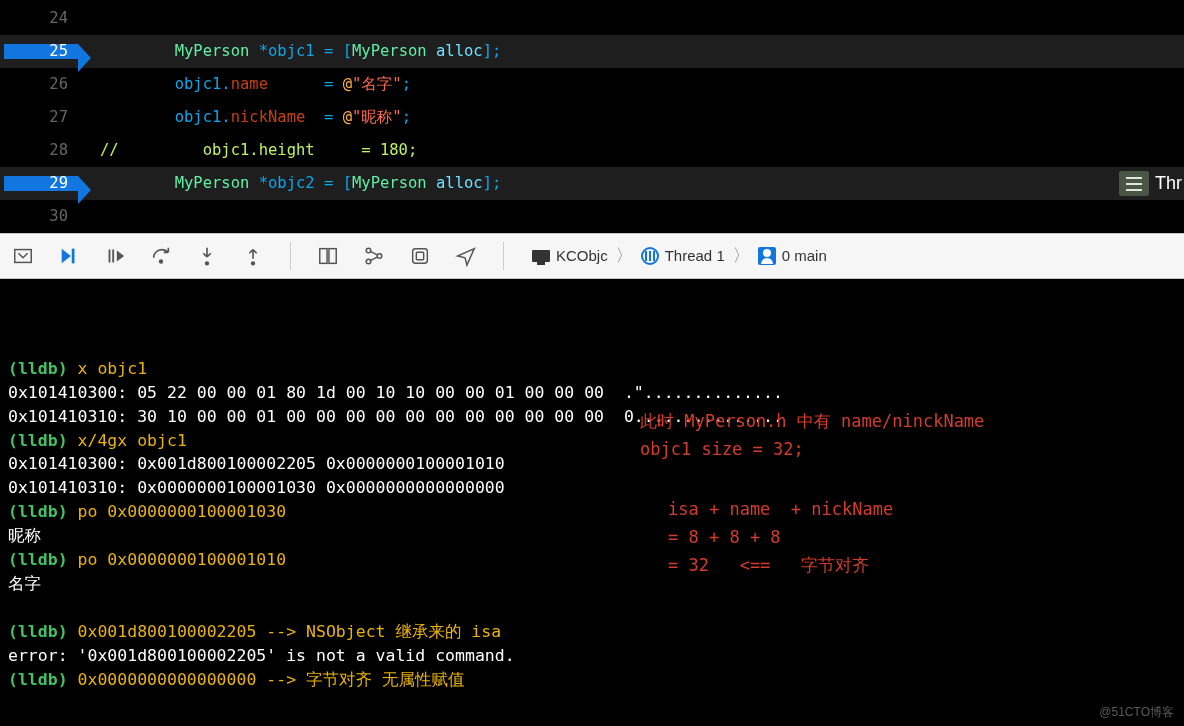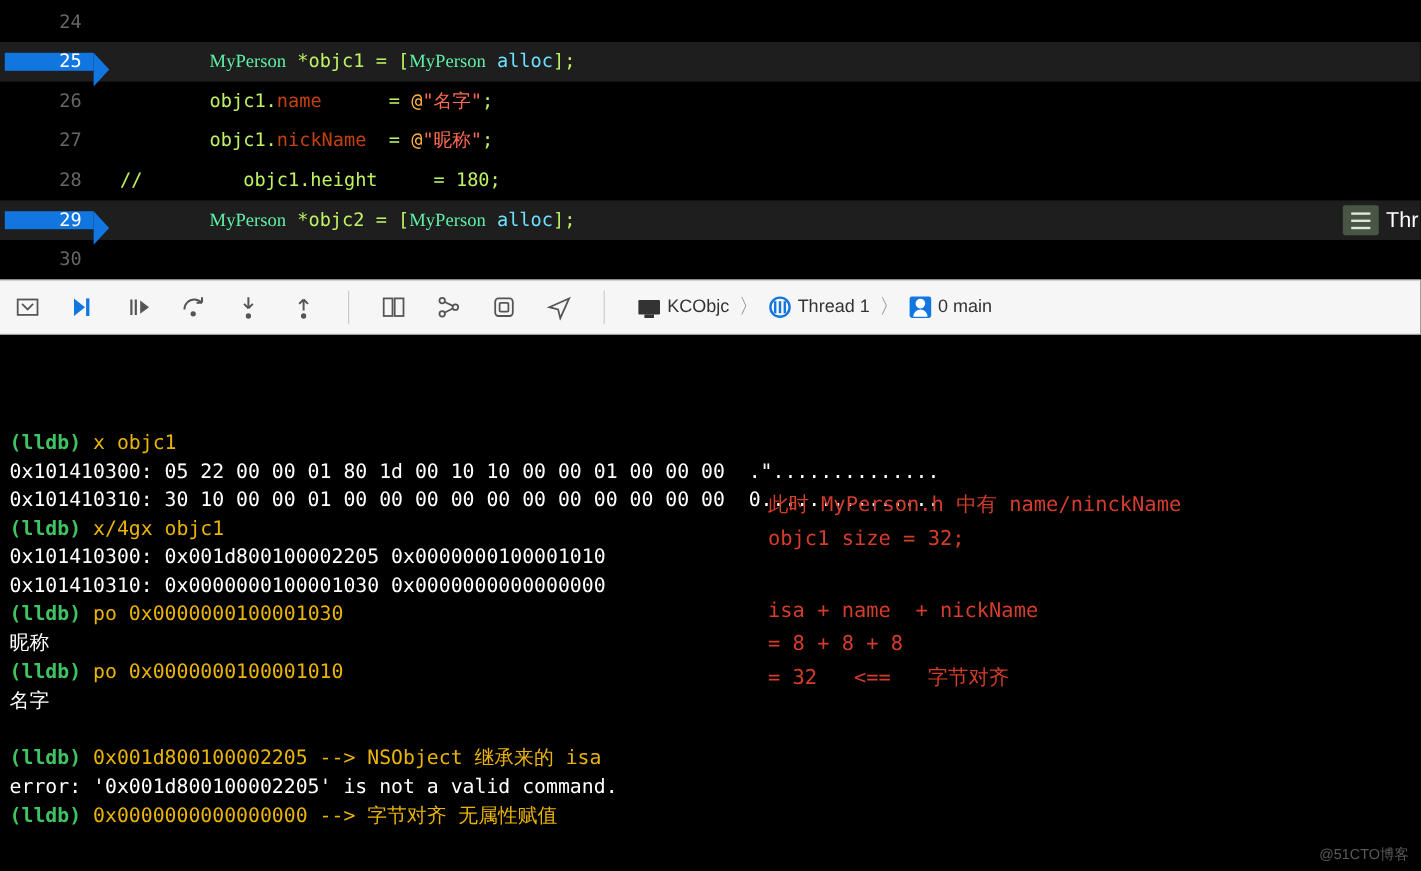--- a/index.html
+++ b/index.html
@@ -56,27 +56,27 @@
     border-bottom: 14.5px solid transparent;
     border-left: 13px solid #1276e1;
     z-index: -1;
   }
   .editor-line.active { background: #1e1e1e; }
   .editor-line.active .gutter { z-index: 1; }
   .code {
     white-space: pre;
     padding-left: 22px;
   }
-  .c-type   { color: #5ef0a6; font-family: Liberation Serif, serif; }
+  .c-type   { color: #5ef0a6; }
   .c-prop   { color: #c2410c; }
   .c-lit    { color: #ffb340; }
   .c-str    { color: #ff6a54; }
   .c-sel    { color: #6be0ff; }
   .c-comment{ color: #bef264; }
-  .c-plain  { color: #bef264; }
+  .c-plain  { color: #0ea5e9; }
 
   
   .editor-right-badge {
     margin-left: auto;
     display: flex;
     align-items: center;
     height: 33px;
   }
   .hamburger {
     width: 30px; height: 25px;
@@ -294,17 +294,17 @@
 
 <div class="console" id="console">
   
   
 <div><span class="lldb-prompt">(lldb) </span><span class="lldb-cmd">x objc1</span></div><div class="lldb-out">0x101410300: 05 22 00 00 01 80 1d 00 10 10 00 00 01 00 00 00  ."..............
 0x101410310: 30 10 00 00 01 00 00 00 00 00 00 00 00 00 00 00  0...............</div><div><span class="lldb-prompt">(lldb) </span><span class="lldb-cmd">x/4gx objc1</span></div><div class="lldb-out">0x101410300: 0x001d800100002205 0x0000000100001010
 0x101410310: 0x0000000100001030 0x0000000000000000</div><div><span class="lldb-prompt">(lldb) </span><span class="lldb-cmd">po 0x0000000100001030</span></div><div class="lldb-out">昵称
 </div><div><span class="lldb-prompt">(lldb) </span><span class="lldb-cmd">po 0x0000000100001010</span></div><div class="lldb-out">名字
 
 </div><div><span class="lldb-prompt">(lldb) </span><span class="lldb-cmd">0x001d800100002205 --&gt; NSObject 继承来的 isa</span></div><div class="lldb-out">error: '0x001d800100002205' is not a valid command.</div><div><span class="lldb-prompt">(lldb) </span><span class="lldb-cmd">0x0000000000000000 --&gt; 字节对齐 无属性赋值</span></div><div class="annot" style="left:640px; top:128px;">此时 MyPerson.h 中有 name/ninckName
-objc1 size = 32;</div><div class="annot" style="left:640px; top:216px;">isa + name  + nickName
+objc1 size = 32;</div><div class="annot" style="left:668px; top:216px;">isa + name  + nickName
 = 8 + 8 + 8
 = 32   &lt;==   字节对齐</div></div>
 
 <div class="watermark">@51CTO博客</div>
 
 </body></html>

